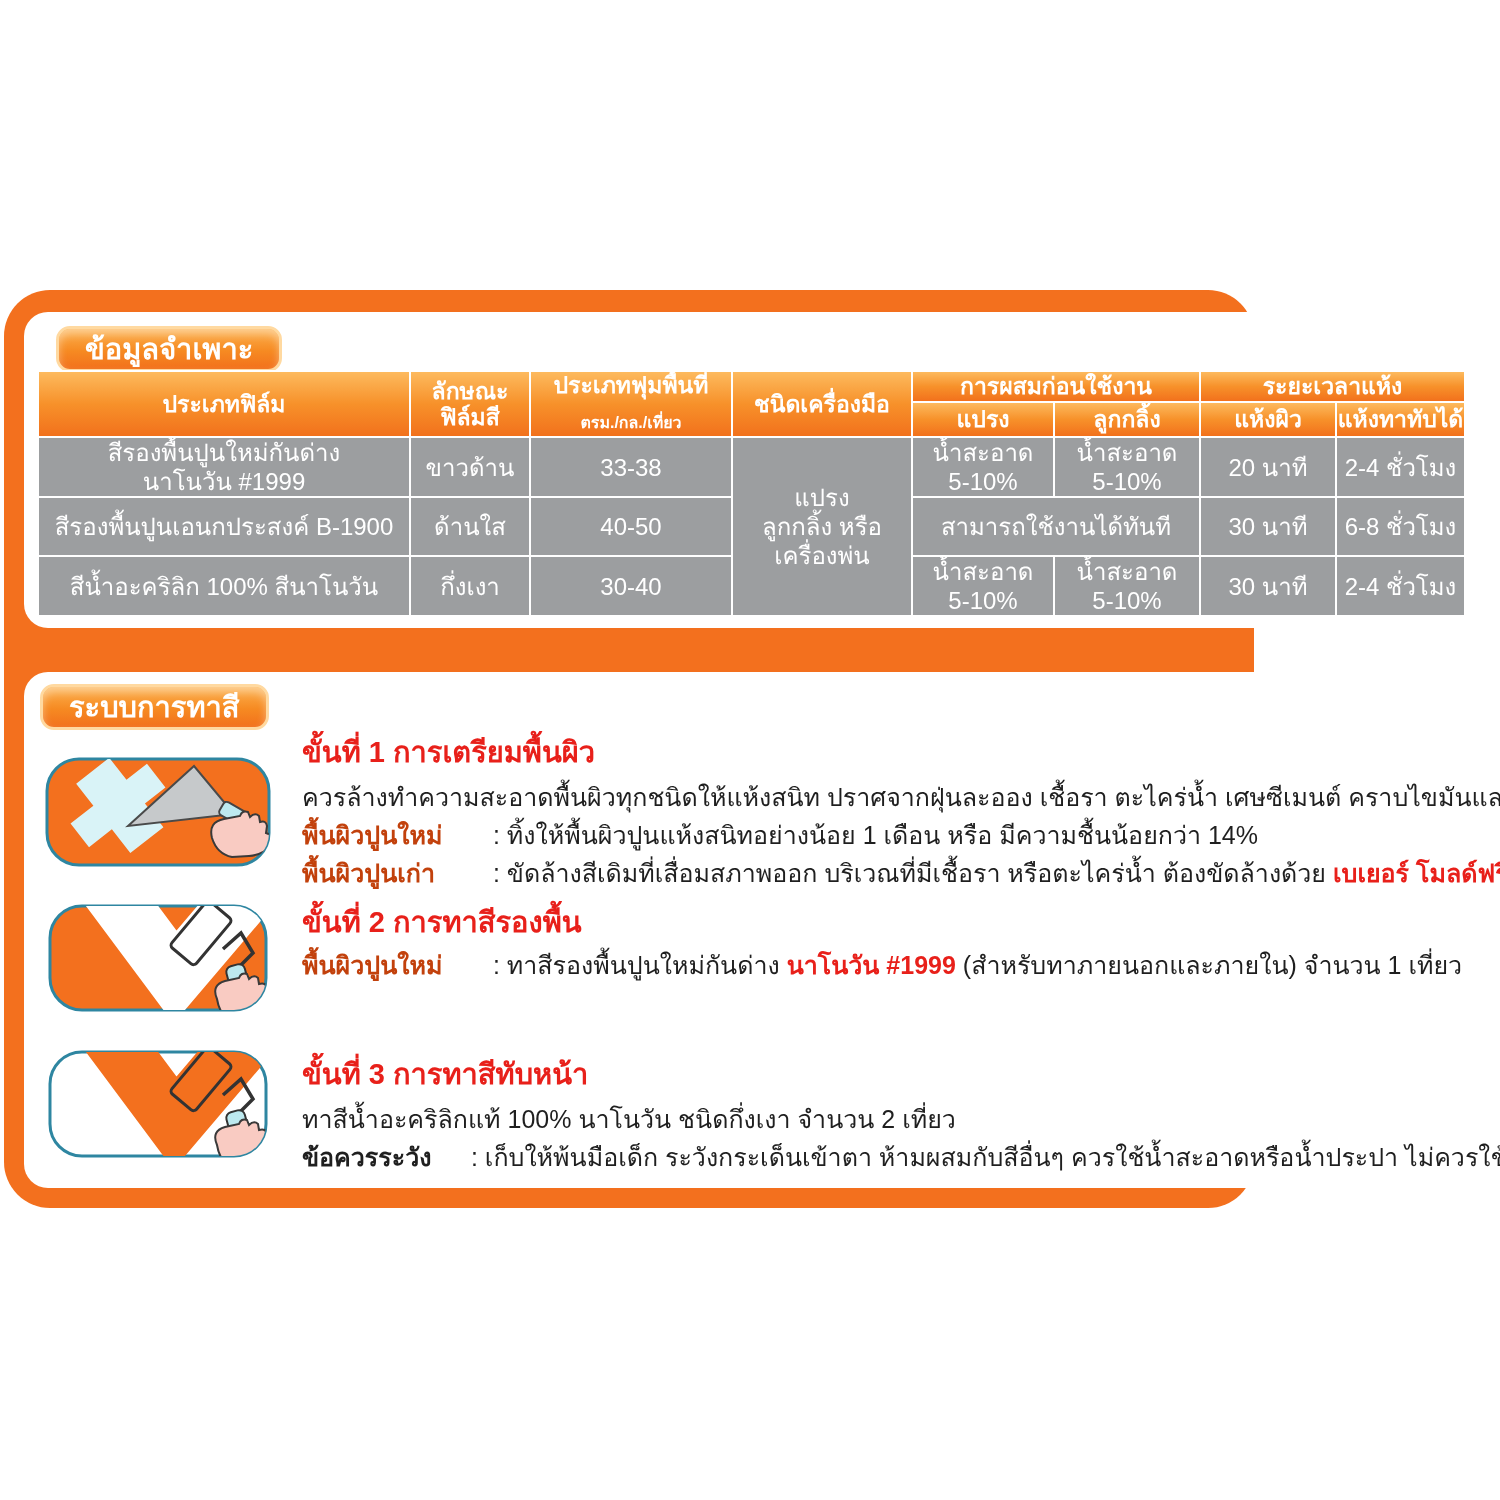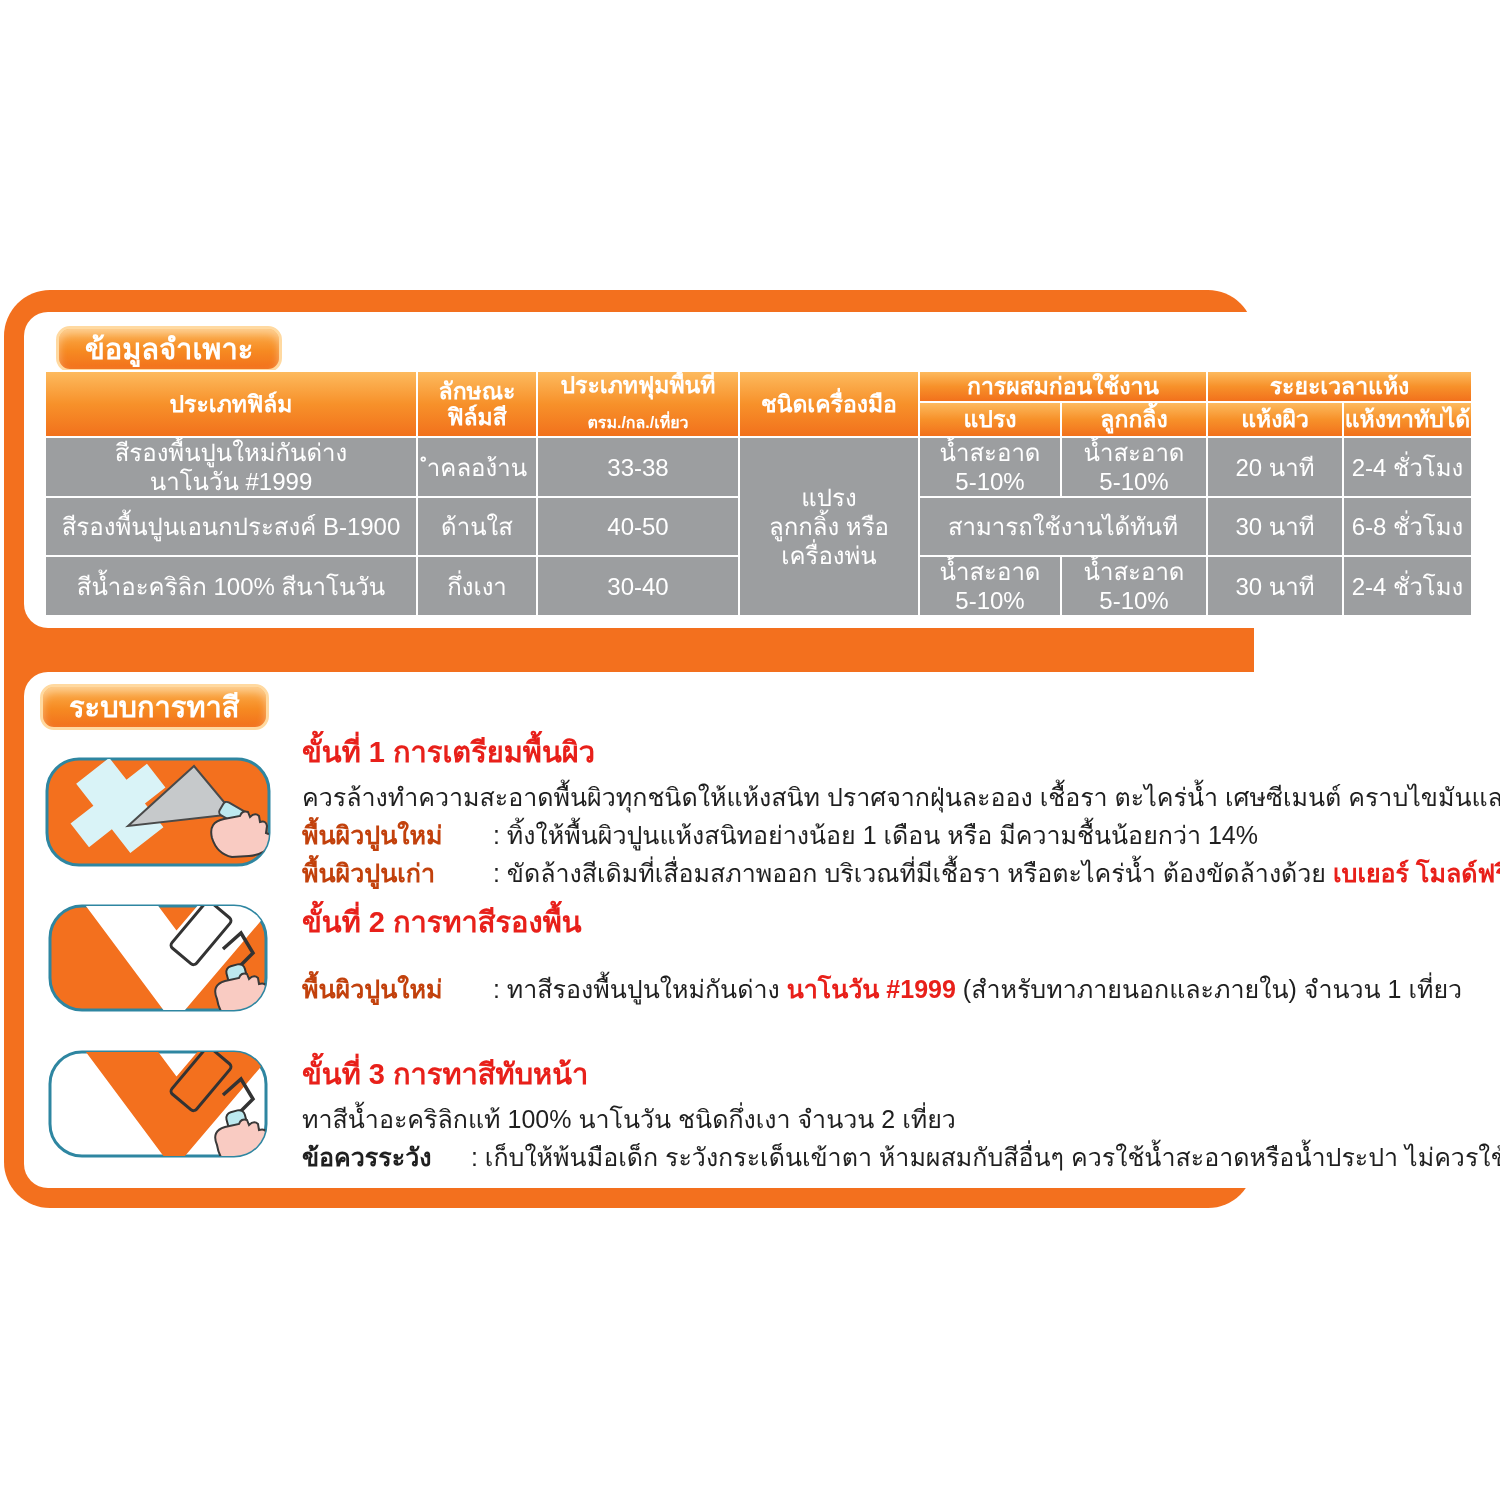--- a/index.html
+++ b/index.html
@@ -11,21 +11,21 @@
         border-radius:24px;border-bottom-right-radius:52px;}
   .inner1{top:22px;height:316px;}
   .inner2{top:382px;height:516px;}
 
   .badge{position:absolute;background:linear-gradient(180deg,#FCB14F 0%,#F68A22 55%,#F2711C 100%);
         border:3px solid #FFD9A0;border-radius:14px;color:#fff;font-weight:bold;font-size:29px;
         line-height:40px;padding:0 26px;box-shadow:inset 0 5px 8px rgba(255,255,255,.4);}
   .badge1{left:32px;top:14px;}
   .badge2{left:16px;top:12px;}
 
-  .spec-table{position:absolute;left:20px;top:58px;width:1427px;border-collapse:collapse;table-layout:fixed;}
+  .spec-table{position:absolute;left:13px;top:58px;width:1427px;border-collapse:collapse;table-layout:fixed;}
   .spec-table th,.spec-table td{border:2px solid #fff;text-align:center;vertical-align:middle;
         color:#fff;padding:0;overflow:hidden;}
   .spec-table th{background:linear-gradient(180deg,#FDBA5E 0%,#F7912A 50%,#F2711C 100%);
         font-size:23px;font-weight:bold;line-height:26px;}
   .spec-table td{background:#9C9EA0;font-size:24px;line-height:29px;}
   .sub{display:block;font-size:16px;font-weight:bold;margin-top:12px;}
   tr.hr1{height:30px;} tr.hr2{height:34px;} tr.dr{height:59px;}
 
   .step-text{position:absolute;left:278px;}
   .s1{top:62px;} .s2{top:232px;} .s3{top:384px;}
@@ -98,21 +98,21 @@
           <th>
             <span>แห้งทาทับได้</span>
           </th>
         </tr>
 
         <tr class="dr">
           <td>
             <div>สีรองพื้นปูนใหม่กันด่าง</div>
             <div>นาโนวัน #1999</div>
           </td>
-          <td>ำคลอง้าน</td>
+          <td>ขาวด้าน</td>
           <td>33-38</td>
           <td rowspan="3">
             <div>แปรง</div>
             <div>ลูกกลิ้ง หรือ</div>
             <div>เครื่องพ่น</div>
           </td>
           <td>
             <div>น้ำสะอาด</div>
             <div>5-10%</div>
           </td>
@@ -212,21 +212,21 @@
           <span>: ทิ้งให้พื้นผิวปูนแห้งสนิทอย่างน้อย 1 เดือน หรือ มีความชื้นน้อยกว่า 14%</span>
         </div>
         <div class="step-line">
           <span class="lbl">พื้นผิวปูนเก่า</span>
           <span>: ขัดล้างสีเดิมที่เสื่อมสภาพออก บริเวณที่มีเชื้อรา หรือตะไคร่น้ำ ต้องขัดล้างด้วย</span>
           <span class="hl">เบเยอร์ โมลด์ฟรี M-001</span>
         </div>
       </div>
 
       <div class="step-text s2">
-        <div class="step-h" style="margin-bottom:30px">ขั้นที่ 2 การทาสีรองพื้น</div>
+        <div class="step-h" style="margin-bottom:6px">ขั้นที่ 2 การทาสีรองพื้น</div>
         <div class="step-line">
           <span class="lbl">พื้นผิวปูนใหม่</span>
           <span>: ทาสีรองพื้นปูนใหม่กันด่าง </span>
           <span class="hl">นาโนวัน #1999</span>
           <span> (สำหรับทาภายนอกและภายใน) จำนวน 1 เที่ยว</span>
         </div>
       </div>
 
       <div class="step-text s3">
         <div class="step-h">ขั้นที่ 3 การทาสีทับหน้า</div>

